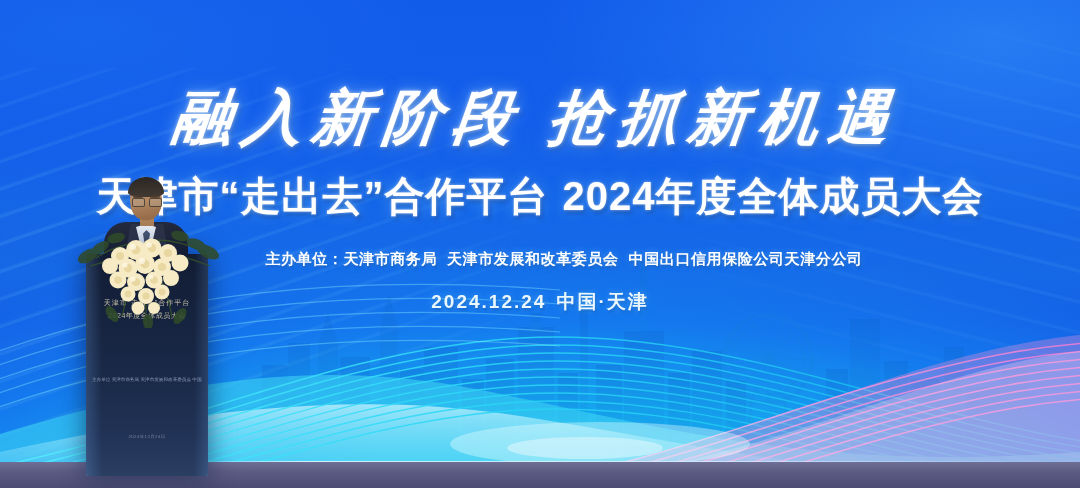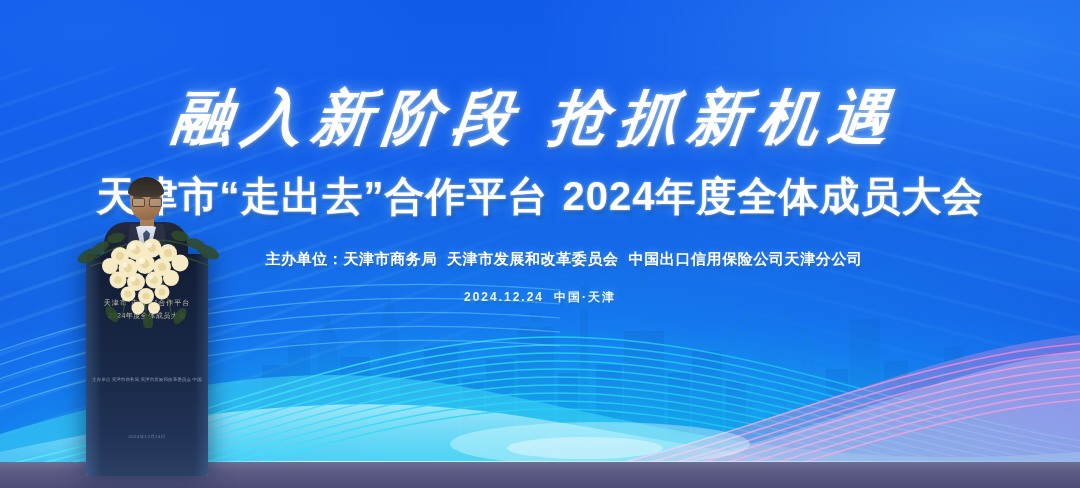--- a/index.html
+++ b/index.html
@@ -110,21 +110,21 @@
     color:#ffffff;
     text-shadow:0 0 6px rgba(100,190,255,.6), 1px 2px 3px rgba(8,45,120,.45);
     white-space:nowrap;
     padding-left:48px;
   }
   .organizers .gap{display:inline-block;width:10px;}
 
   .dateline{
     margin:0;padding-top:20px;
     font-weight:700;
-    font-size:12px;letter-spacing:2px;
+    font-size:19px;letter-spacing:2px;
     color:#eaf7ff;
     text-shadow:0 0 7px rgba(90,190,255,.7), 1px 2px 3px rgba(8,45,120,.4);
     white-space:nowrap;
   }
   .dateline .gap{display:inline-block;width:10px;}
 
   
   .podium-group{position:absolute;left:86px;bottom:12px;width:122px;height:300px;}
 
   .speaker{position:absolute;left:18px;bottom:176px;width:84px;height:120px;}

